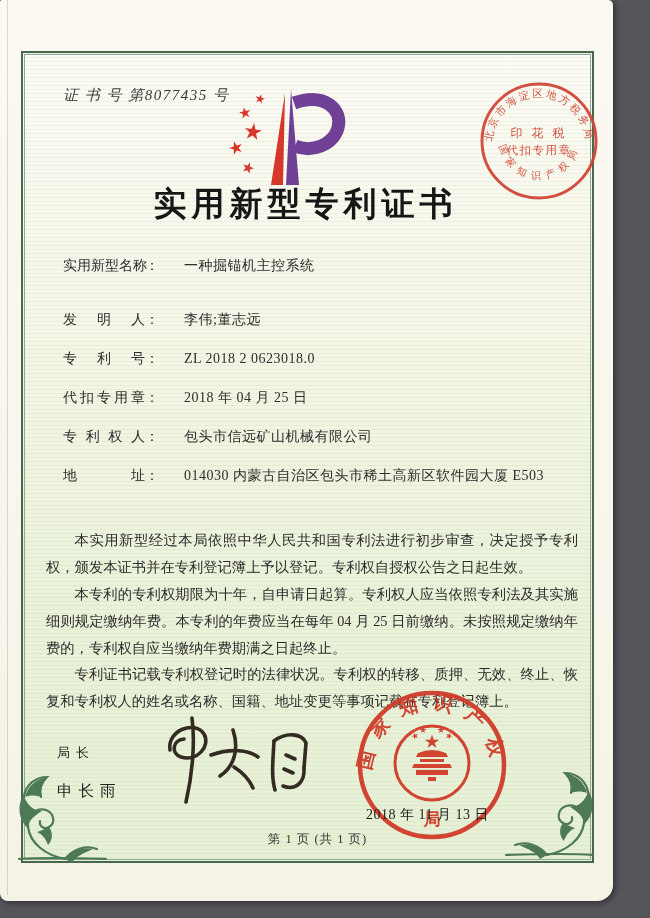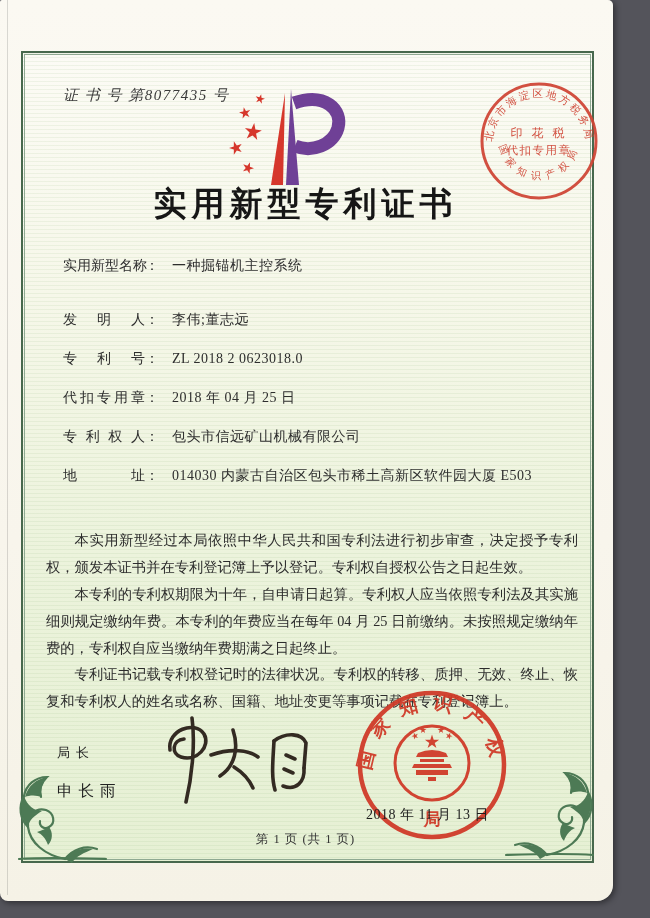--- a/index.html
+++ b/index.html
@@ -38,36 +38,36 @@
   }
   .tax-stamp{position:absolute;left:476px;top:78px;opacity:.93;}
   .fields{position:absolute;left:63px;top:256px;width:522px;font-size:14px;color:#2e2e2e;}
   .field-row{position:relative;margin-bottom:19px;line-height:20px;white-space:nowrap;}
   .field-row.gap-lg{margin-bottom:34px;}
   .flabel{
     display:inline-block;width:82px;text-align:justify;text-align-last:justify;
     vertical-align:bottom;
   }
   .fcolon{display:inline-block;}
-  .fvalue{margin-left:13px;letter-spacing:0.5px;}
+  .fvalue{margin-left:25px;letter-spacing:0.5px;}
   .pair-right{position:absolute;left:264px;top:0;}
   .pair-right .flabel{width:auto;text-align-last:auto;}
   .body-text{
     position:absolute;left:46px;top:527px;width:532px;
     font-size:14.3px;line-height:1.88;text-align:justify;color:#2c2c2c;
   }
   .body-text p{margin:0;text-indent:2em;}
   .sig-title{position:absolute;left:57px;top:744px;font-family:"Liberation Sans","DejaVu Sans",sans-serif;
     font-size:13px;letter-spacing:6px;color:#222;}
   .sig-name{position:absolute;left:57px;top:781px;font-family:Liberation Sans, sans-serif;
     font-size:15.5px;letter-spacing:6px;color:#222;}
   .handwriting{position:absolute;left:148px;top:710px;}
   .office-stamp{position:absolute;left:352px;top:685px;opacity:.94;}
   .stamp-date{position:absolute;left:366px;top:806px;font-size:14px;color:#1d1d1d;letter-spacing:0.5px;z-index:6;}
-  .footer{position:absolute;left:21px;top:831px;width:569px;text-align:center;font-size:12.5px;color:#333;letter-spacing:1px;}
+  .footer{position:absolute;left:21px;top:831px;width:569px;text-align:center;font-size:12.5px;color:#333;letter-spacing:1px;padding-left:12px;}
   .flourish{position:absolute;}
   .flourish.bl{left:13px;top:770px;}
   .flourish.br{left:503px;top:766px;transform:scaleX(-1);}
   svg text{font-family:"Liberation Serif","DejaVu Serif",serif;}
 </style>
 </head>
 <body>
 
 <div class="paper">
   <div class="paper-edge"></div>

